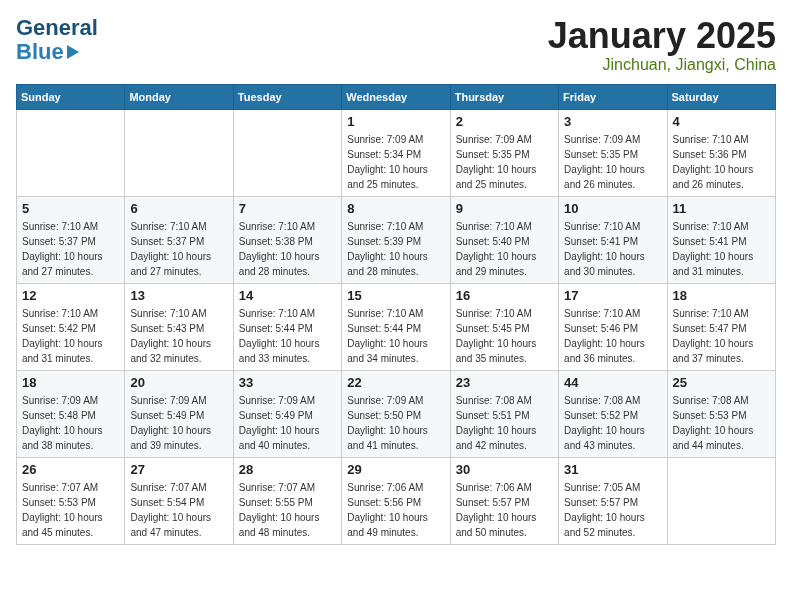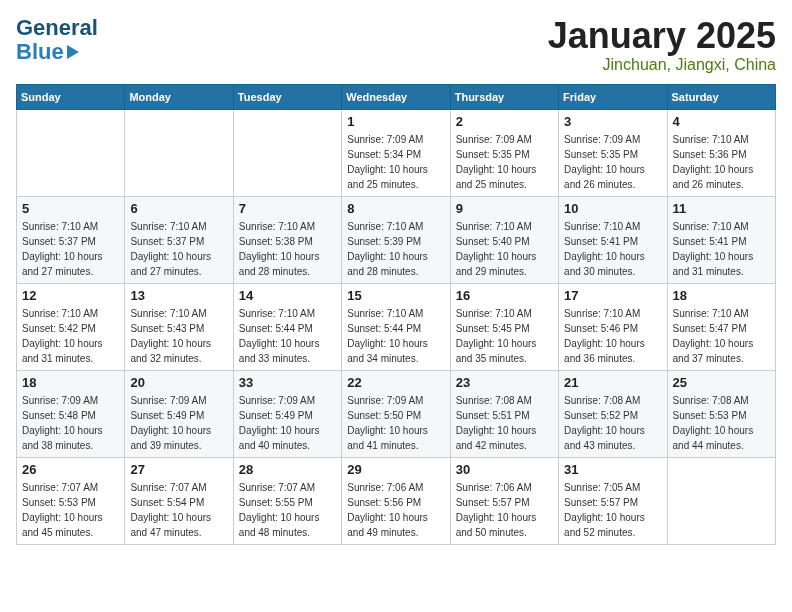--- a/index.html
+++ b/index.html
@@ -211,21 +211,21 @@
         </td>
         <td>
           <div class="day-number">22</div>
           <div class="day-info">Sunrise: 7:09 AM<br>Sunset: 5:50 PM<br>Daylight: 10 hours and 41 minutes.</div>
         </td>
         <td>
           <div class="day-number">23</div>
           <div class="day-info">Sunrise: 7:08 AM<br>Sunset: 5:51 PM<br>Daylight: 10 hours and 42 minutes.</div>
         </td>
         <td>
-          <div class="day-number">21</div>
+          <div class="day-number">44</div>
           <div class="day-info">Sunrise: 7:08 AM<br>Sunset: 5:52 PM<br>Daylight: 10 hours and 43 minutes.</div>
         </td>
         <td>
           <div class="day-number">25</div>
           <div class="day-info">Sunrise: 7:08 AM<br>Sunset: 5:53 PM<br>Daylight: 10 hours and 44 minutes.</div>
         </td>
       </tr>
       <tr>
         <td>
           <div class="day-number">26</div>

